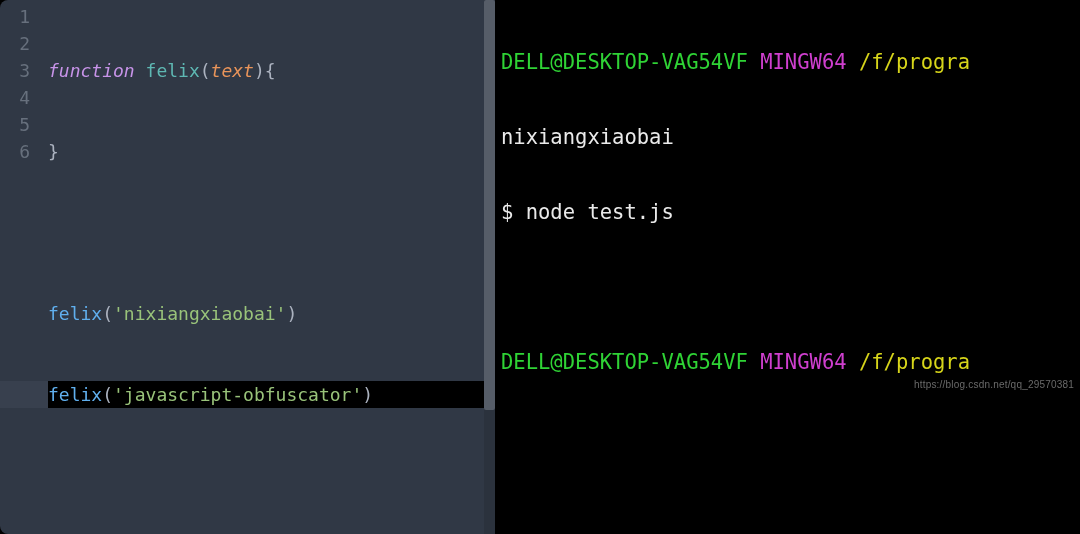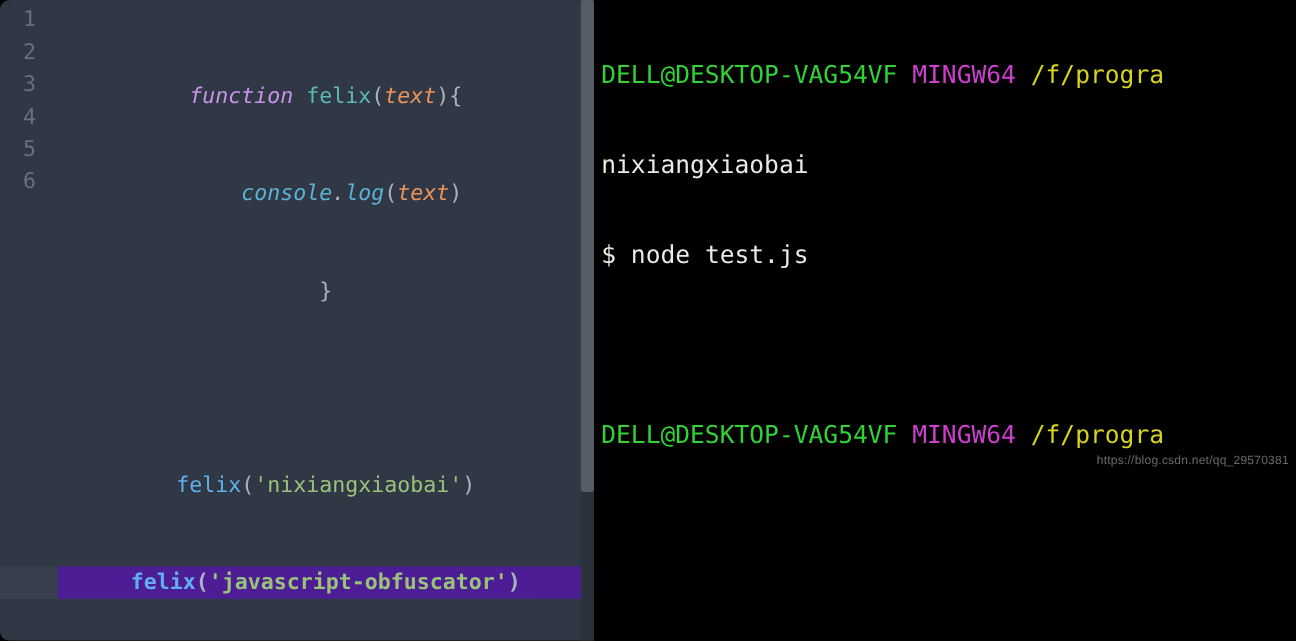--- a/index.html
+++ b/index.html
@@ -27,32 +27,30 @@
     .gutter {
       width: 40px;
       text-align: right;
       color: #67707d;
       padding-top: 3px;
       user-select: none;
     }
     .gutter div { padding-right: 10px; }
     .code {
       flex: 1;
-      padding-top: 13px;
+      padding-top: 3px;
       padding-left: 8px;
       white-space: pre;
       color: #d7dae0;
       position: relative;
-      text-align: center;
     }
     .code-line { position: relative; }
     .code-line.current {
-      background: #4c1d95;
+      background: #000000;
       box-shadow: -48px 0 0 #38404e; 
-      font-weight: bold;
     }
     .kw-decl { color: #c793e8; font-style: italic; }   
     .fn-name { color: #5eb8b3; }                       
     .param   { color: #e8945a; font-style: italic; }   
     .punct   { color: #abb2bf; }
     .obj     { color: #5cb2d6; font-style: italic; }   
     .method  { color: #5cb2d6; font-style: italic; }   
     .dot     { color: #abb2bf; font-style: italic; }
     .call    { color: #60afee; }                       
     .str     { color: #99c37a; }                       
@@ -121,21 +119,20 @@
     <div>1</div>
     <div>2</div>
     <div>3</div>
     <div>4</div>
     <div>5</div>
     <div>6</div>
   </div>
 
   <div class="code">
     <div class="code-line"><span class="kw-decl">function</span><span> </span><span class="fn-name">felix</span><span class="punct">(</span><span class="param">text</span><span class="punct">)</span><span class="punct">{</span></div>
-    <div class="code-line"><span>    </span><span class="obj">console</span><span class="dot">.</span><span class="method">log</span><span class="punct">(</span><span class="param">text</span><span class="punct">)</span></div>
     <div class="code-line"><span class="punct">}</span></div>
     <div class="code-line">&nbsp;</div>
     <div class="code-line"><span class="call">felix</span><span class="punct">(</span><span class="str">'nixiangxiaobai'</span><span class="punct">)</span></div>
     <div class="code-line current"><span class="call">felix</span><span class="punct">(</span><span class="str">'javascript-obfuscator'</span><span class="punct">)</span></div>
   </div>
 
   <div class="scrollbar-v">
     <div class="scroll-thumb"></div>
   </div>
 </div>

